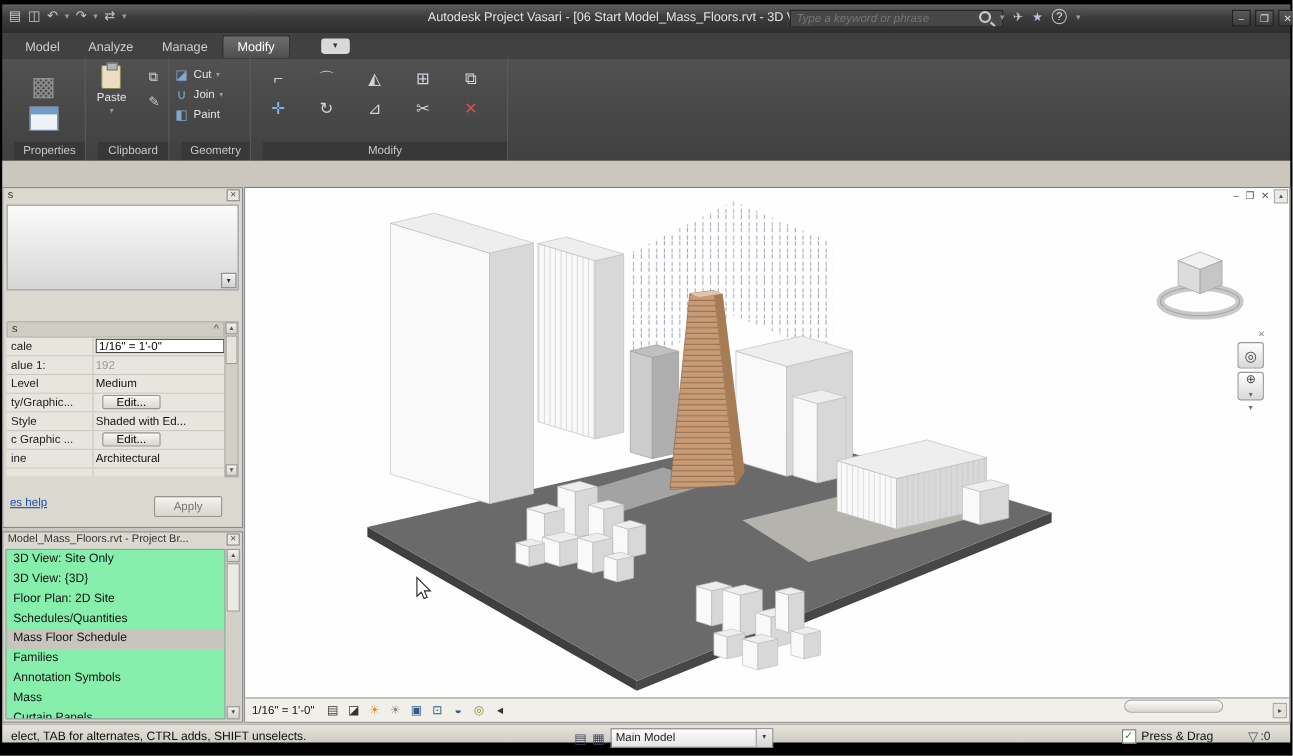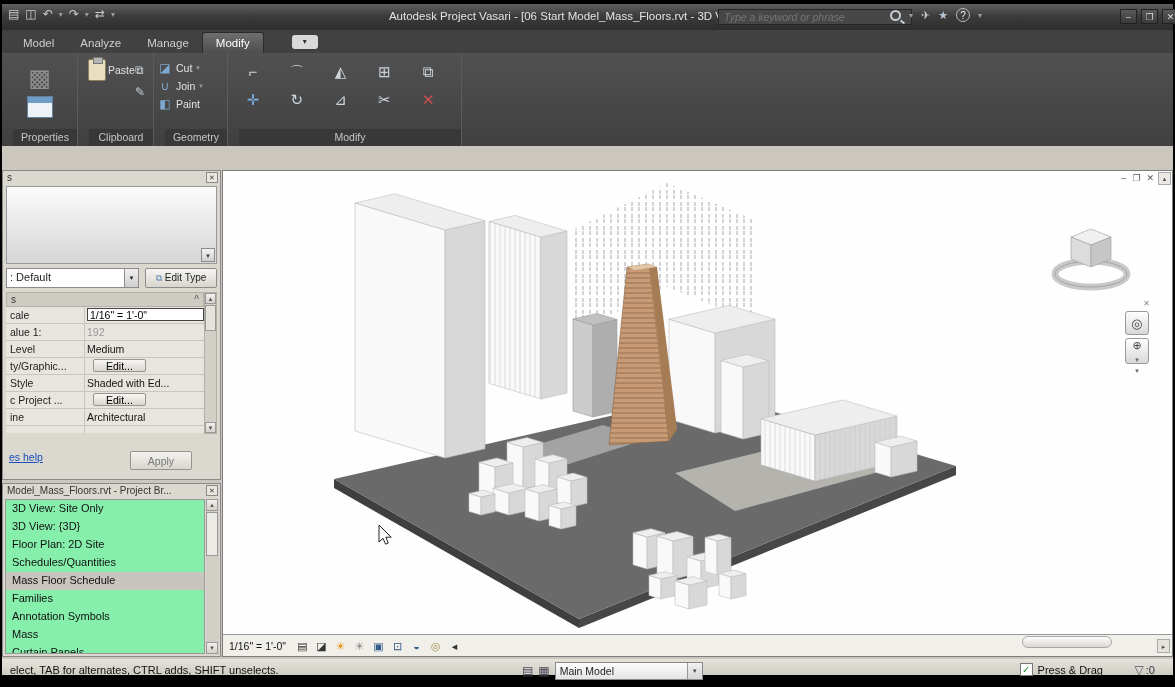--- a/index.html
+++ b/index.html
@@ -79,21 +79,21 @@
   .pval.dis { color:#9a9a9a; padding-top:2px; }
   .pval.plain { padding-top:2px; color:#111; }
   .pval.btn span { display:inline-block; background:linear-gradient(#f8f7f4,#d9d6ce); border:1px solid #98958d;
     border-radius:2px; padding:0 12px; height:13px; line-height:12px; margin-left:6px; }
   .prow.partial { height:7px; overflow:hidden; border-bottom:none; }
   .pscroll { position:absolute; right:3px; top:121px; width:13px; height:142px; background:#d2cfc7; border:1px solid #b3b0a8; }
   .pscroll .sb { width:11px; height:11px; background:linear-gradient(#f2f1ee,#d5d2ca); border:1px solid #999;
     font-size:6px; text-align:center; line-height:10px; color:#555; }
   .pscroll .sb.dn { position:absolute; bottom:0; }
   .pscroll .thumb { position:absolute; top:12px; width:11px; height:26px; background:#e6e3db; border:1px solid #999; }
-  .helpapply { position:absolute; left:6px; right:14px; top:280px; height:20px; }
+  .helpapply { position:absolute; left:6px; right:4px; top:280px; height:20px; }
   .helplink { color:#1a4fbb; text-decoration:underline; font-size:10.5px; }
   .applybtn { position:absolute; right:14px; top:0; width:62px; height:19px; background:linear-gradient(#f4f3f0,#d8d5cd);
     border:1px solid #98958d; border-radius:2px; text-align:center; line-height:18px; color:#777; font-size:10.5px; }
 
   
   .browser { left:0px; top:337px; width:219px; height:174px; background:#dbd8d0; border:1px solid #8a8a8a; }
   .blist { position:absolute; left:2px; right:15px; top:15px; bottom:2px; background:#86efac; border:1px solid #9a9a9a; overflow:hidden; }
   .bitem { height:18px; line-height:17px; padding-left:6px; color:#111; font-size:11px; white-space:nowrap; }
   .bitem.selected { background:#c8c5bf; }
   .bscroll { position:absolute; right:1px; top:15px; bottom:2px; width:13px; background:#d2cfc7; }
@@ -181,21 +181,21 @@
 <div class="abs ribbon">
   <div class="rpanel p-props">
     <div class="rcontent" style="display:flex;flex-direction:column;align-items:center;justify-content:center;gap:4px;">
       <span class="big-ic">▩</span>
       <span class="props-ic"></span>
     </div>
     <div class="rlabel">Properties</div>
   </div>
   <div class="rpanel p-clip">
     <div class="rcontent">
-      <div style="position:absolute;left:10px;top:6px;display:flex;flex-direction:row;align-items:center;gap:2px;">
+      <div style="position:absolute;left:10px;top:6px;display:flex;flex-direction:column;align-items:center;gap:2px;">
         <span class="clip-ic"></span>
         <span style="color:#e2e2e2;font-size:10.5px;">Paste</span>
         <span style="color:#9a9a9a;font-size:7px;">▾</span>
       </div>
       <div style="position:absolute;right:8px;top:10px;display:flex;flex-direction:column;gap:8px;color:#c9d1d9;font-size:12px;">
         <span>⧉</span>
         <span>✎</span>
       </div>
     </div>
     <div class="rlabel">Clipboard</div>
@@ -242,30 +242,20 @@
 <div class="abs workarea">
 
   <div class="abs propspanel">
     <div class="paneltitle">
       <span>s</span>
       <span class="closebox">✕</span>
     </div>
     <div class="preview">
       <span class="drop">▾</span>
     </div>
-    <div class="typerow">
-      <div class="typesel">
-        <span>: Default</span>
-        <span class="drop">▾</span>
-      </div>
-      <div class="edittype">
-        <span class="eic">⧉</span>
-        <span>Edit Type</span>
-      </div>
-    </div>
     <div class="secheader">
       <span>s</span>
       <span class="exp">^</span>
     </div>
     <div class="pgrid">
       <div class="prow">
         <div class="plabel-c">cale</div>
         <div class="pval input">
             <span>1/16" = 1'-0"</span>
           </div>
@@ -280,21 +270,21 @@
       </div>
       <div class="prow">
         <div class="plabel-c">ty/Graphic...</div>
         <div class="pval btn"><span>Edit...</span></div>
       </div>
       <div class="prow">
         <div class="plabel-c">Style</div>
         <div class="pval plain">Shaded with Ed...</div>
       </div>
       <div class="prow">
-        <div class="plabel-c">c Project ...</div>
+        <div class="plabel-c">c Graphic ...</div>
         <div class="pval btn"><span>Edit...</span></div>
       </div>
       <div class="prow">
         <div class="plabel-c">ine</div>
         <div class="pval plain">Architectural</div>
       </div>
       <div class="prow partial">
         <div class="plabel-c"></div>
           <div class="pval plain"></div>
       </div>

